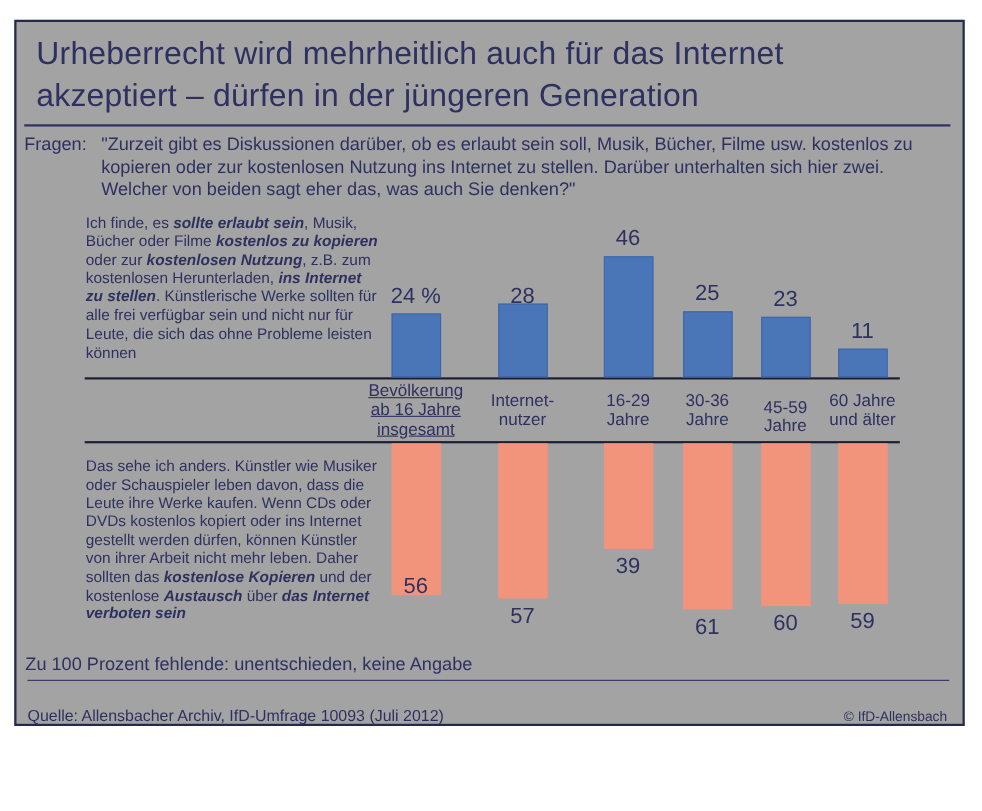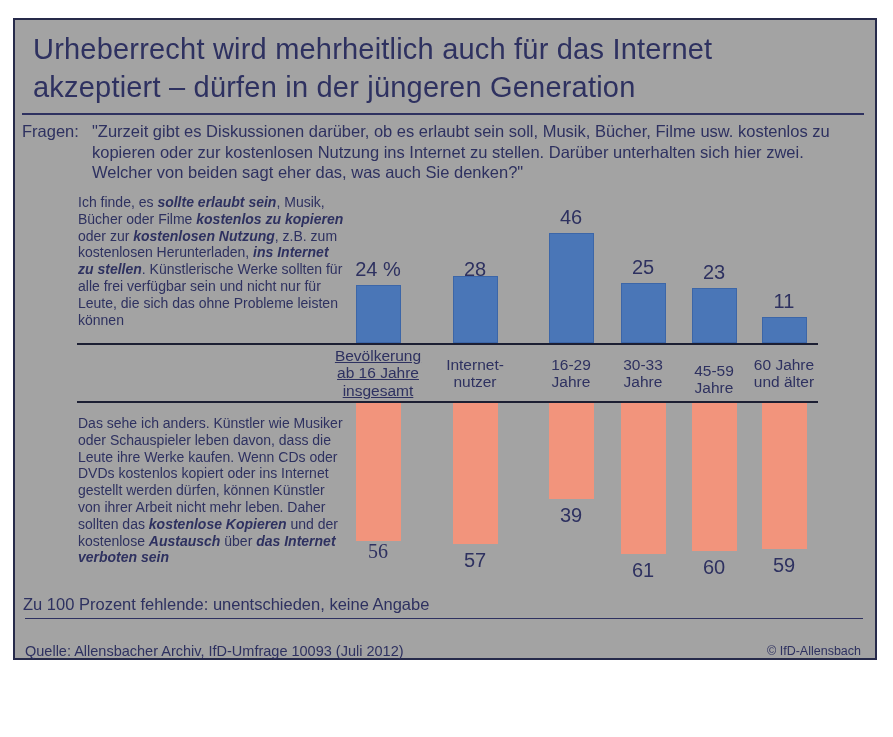--- a/index.html
+++ b/index.html
@@ -82,41 +82,41 @@
 
   <div id="chart">
       <div class="bar-pro" style="left: 340.5px; top: 265px; width: 45px; height: 58px; background: rgb(74, 118, 183);"></div>
       <div class="val" style="left: 323px; top: 238px; width: 80px;">24 %</div>
       <div class="cat" style="left: 306px; top: 325px; width: 114px; height: 56px; text-decoration: underline;">
         <div>Bevölkerung</div>
         <div>ab 16 Jahre</div>
         <div>insgesamt</div>
       </div>
       <div class="bar-contra" style="left: 340.5px; top: 383px; width: 45px; height: 138px; background: rgb(242, 148, 124);"></div>
-      <div class="val" style="left: 323px; top: 520px; width: 80px; font-family: Liberation Serif, serif;">56</div>
+      <div class="val" style="left: 323px; top: 502px; width: 80px;">56</div>
       <div class="bar-pro" style="left: 437.5px; top: 256px; width: 45px; height: 67px; background: rgb(74, 118, 183);"></div>
       <div class="val" style="left: 420px; top: 238px; width: 80px;">28</div>
       <div class="cat" style="left: 403px; top: 325px; width: 114px; height: 56px;">
         <div>Internet-</div>
         <div>nutzer</div>
       </div>
       <div class="bar-contra" style="left: 437.5px; top: 383px; width: 45px; height: 141px; background: rgb(242, 148, 124);"></div>
       <div class="val" style="left: 420px; top: 529px; width: 80px;">57</div>
       <div class="bar-pro" style="left: 533.5px; top: 213px; width: 45px; height: 110px; background: rgb(74, 118, 183);"></div>
       <div class="val" style="left: 516px; top: 186px; width: 80px;">46</div>
       <div class="cat" style="left: 499px; top: 325px; width: 114px; height: 56px;">
         <div>16-29</div>
         <div>Jahre</div>
       </div>
       <div class="bar-contra" style="left: 533.5px; top: 383px; width: 45px; height: 96px; background: rgb(242, 148, 124);"></div>
       <div class="val" style="left: 516px; top: 484px; width: 80px;">39</div>
       <div class="bar-pro" style="left: 605.5px; top: 263px; width: 45px; height: 60px; background: rgb(74, 118, 183);"></div>
       <div class="val" style="left: 588px; top: 236px; width: 80px;">25</div>
       <div class="cat" style="left: 571px; top: 325px; width: 114px; height: 56px;">
-        <div>30-33</div>
+        <div>30-36</div>
         <div>Jahre</div>
       </div>
       <div class="bar-contra" style="left: 605.5px; top: 383px; width: 45px; height: 151px; background: rgb(242, 148, 124);"></div>
       <div class="val" style="left: 588px; top: 539px; width: 80px;">61</div>
       <div class="bar-pro" style="left: 676.5px; top: 268px; width: 45px; height: 55px; background: rgb(74, 118, 183);"></div>
       <div class="val" style="left: 659px; top: 241px; width: 80px;">23</div>
       <div class="cat" style="left: 642px; top: 325px; width: 114px; height: 68px;">
         <div>45-59</div>
         <div>Jahre</div>
       </div>

